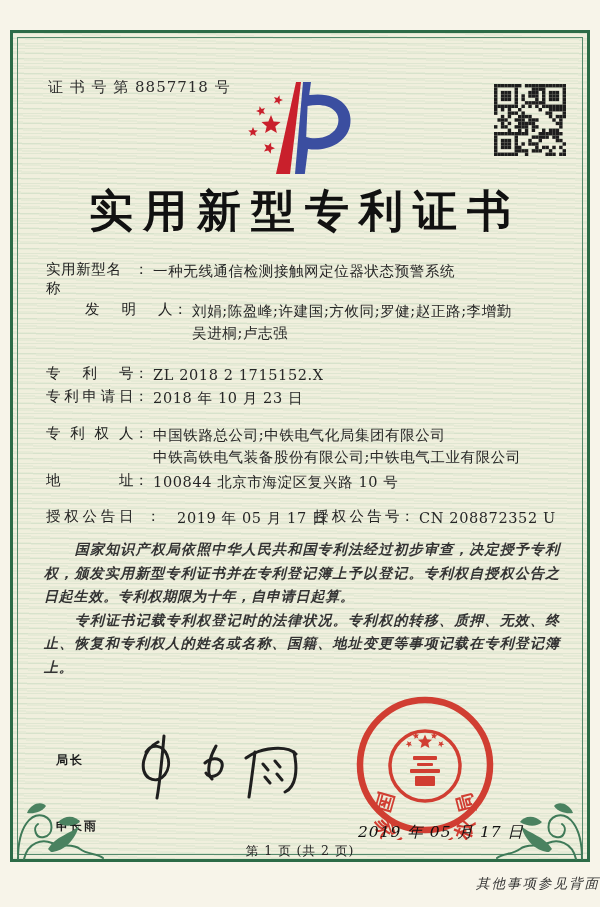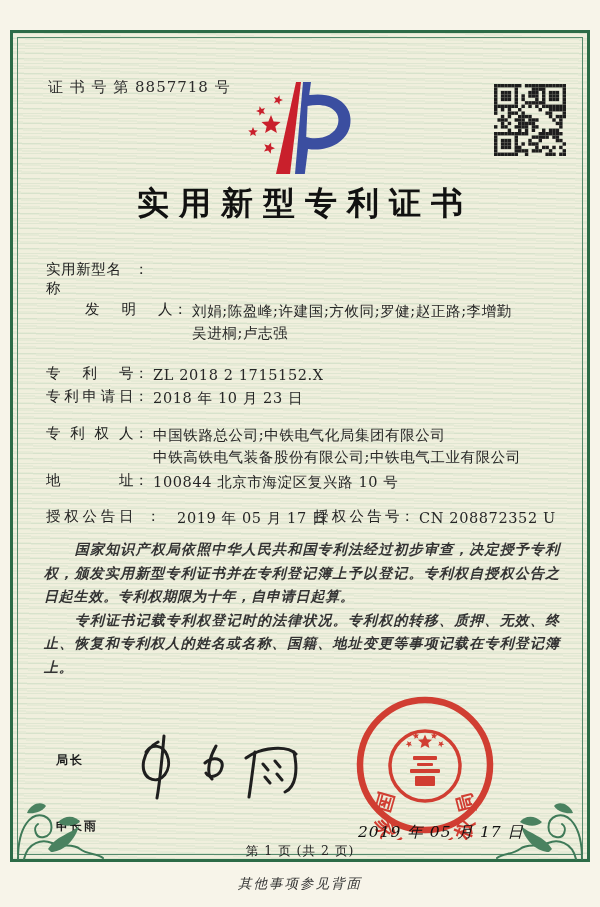--- a/index.html
+++ b/index.html
@@ -20,21 +20,21 @@
   }
   .frame-inner { position:absolute; inset:4px; border:1px solid #558a6c; }
 
   .cert-no { position:absolute; left:48px; top:78px; font-size:15px; letter-spacing:1px; color:#2b2b2b;text-align:center; }
 
   .logo { position:absolute; left:240px; top:76px; width:124px; height:104px; }
   .qr   { position:absolute; left:494px; top:84px; width:72px; height:72px; }
 
   .title {
     position:absolute; left:0; right:0; top:182px; text-align:center;
-    font-size:32px; font-weight:bold; letter-spacing:10px; color:#111; text-indent:10px;font-family:Liberation Serif, serif;
+    font-size:44px; font-weight:bold; letter-spacing:10px; color:#111; text-indent:10px;font-family:Liberation Serif, serif;
   }
 
   .rows { position:absolute; left:46px; right:38px; top:260px; font-size:14.5px; }
   .frow { position:absolute; left:0; right:0; display:flex; align-items:flex-start; letter-spacing:0.6px; }
   .flabel { display:inline-block; width:88px; text-align-last:justify; text-justify:inter-character; flex:0 0 88px; color:#222; }
   .colon { flex:0 0 auto; margin-right:4px; }
   .fvals { flex:1; }
   .fvals div { line-height:22px; }
   .pair2 { position:absolute; left:268px; top:0; display:flex; }
   .pair2 .flabel { width:86px; flex-basis:86px; }
@@ -51,21 +51,21 @@
 
   .signature { position:absolute; left:128px; top:730px; width:195px; height:95px; z-index:3; }
 
   .seal { position:absolute; left:350px; top:690px; width:150px; height:150px; opacity:0.93; z-index:2; }
   .seal-date { position:absolute; left:358px; top:822px; font-size:15.5px; font-style:italic; color:#101010; z-index:4; letter-spacing:1px; }
 
   .flourish { position:absolute; width:92px; height:84px; top:779px; z-index:1; }
   .fl-left { left:13px; } .fl-right { right:13px; transform:scaleX(-1); }
 
   .page-num { position:absolute; left:0; right:0; top:843px; text-align:center; font-size:12.5px; color:#222; letter-spacing:1px; }
-  .back-note { position:absolute; left:0; right:0; top:875px; text-align:center; font-size:13.5px; font-style:italic; color:#333; letter-spacing:2px; }
+  .back-note { position:absolute; left:0; right:0; top:875px; text-align:right; font-size:13.5px; font-style:italic; color:#333; letter-spacing:2px; }
 </style>
 </head>
 <body>
 
 <div class="page">
 
   <div class="frame">
     <div class="frame-inner"></div>
   </div>
 
@@ -324,20 +324,23 @@
       </g>
     </svg>
 
   <div class="title">实用新型专利证书</div>
 
   <div class="rows">
 
     <div class="frow" style="top:0;">
       <span class="flabel">实用新型名称</span>
       <span class="colon">：</span>
+      <div class="fvals">
+          <div>一种无线通信检测接触网定位器状态预警系统</div>
+        </div>
     </div>
 
     <div class="frow" style="top:40px;margin-left:39px;">
       <span class="flabel">发明人</span>
       <span class="colon">：</span>
       <div class="fvals">
         <div>刘娟;陈盈峰;许建国;方攸同;罗健;赵正路;李增勤</div>
         <div>吴进桐;卢志强</div>
       </div>
     </div>

